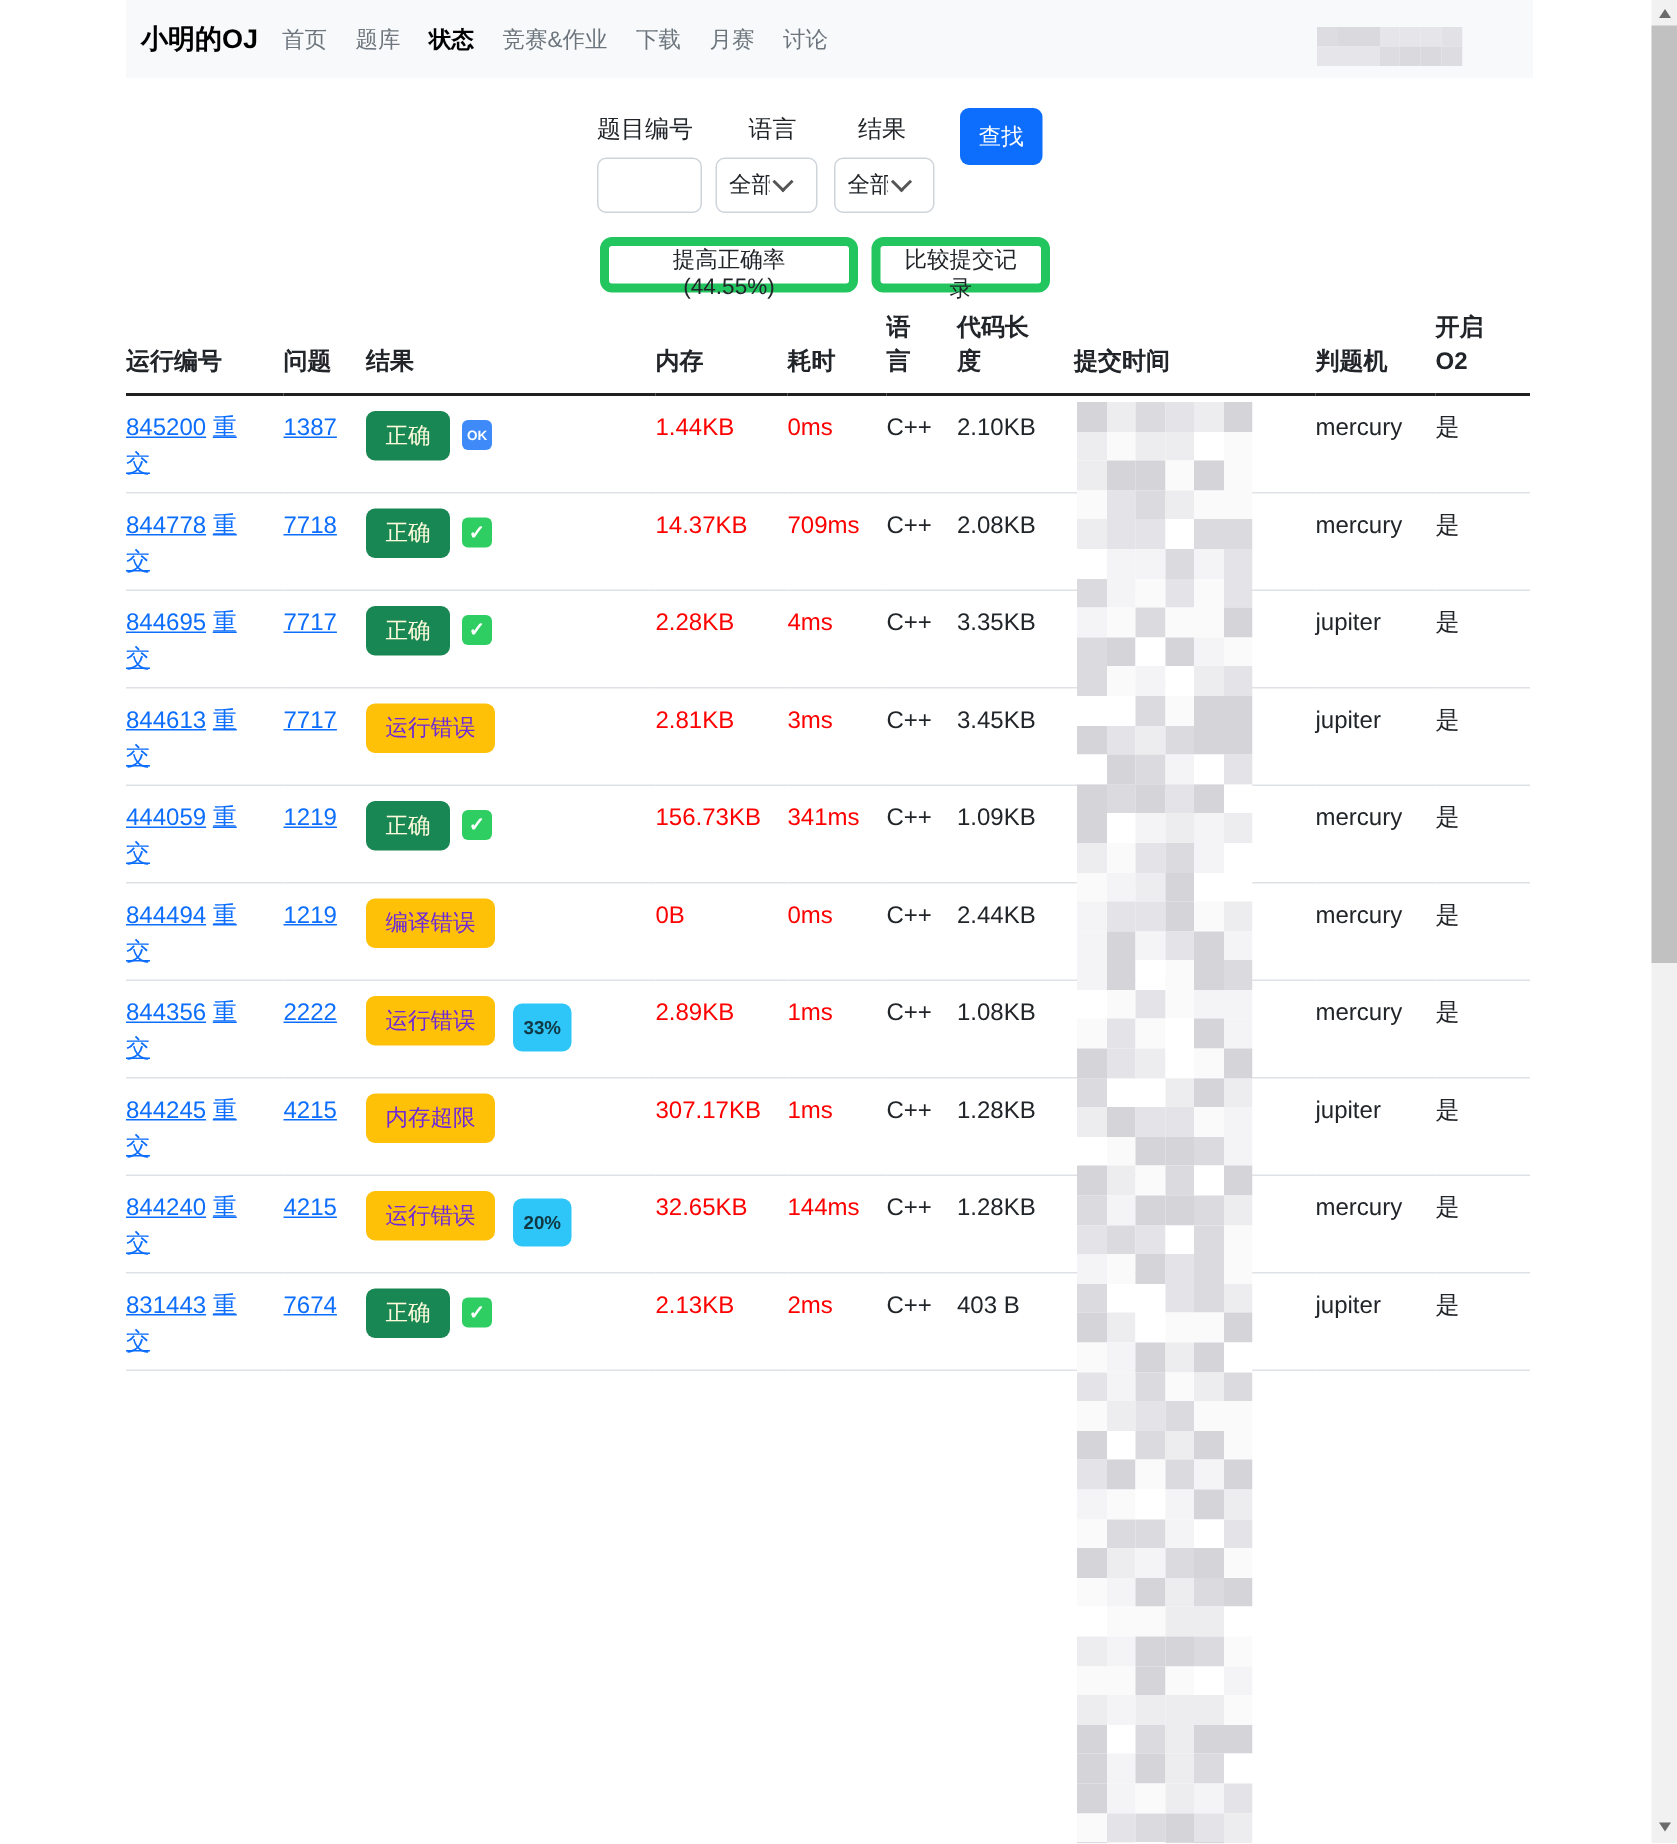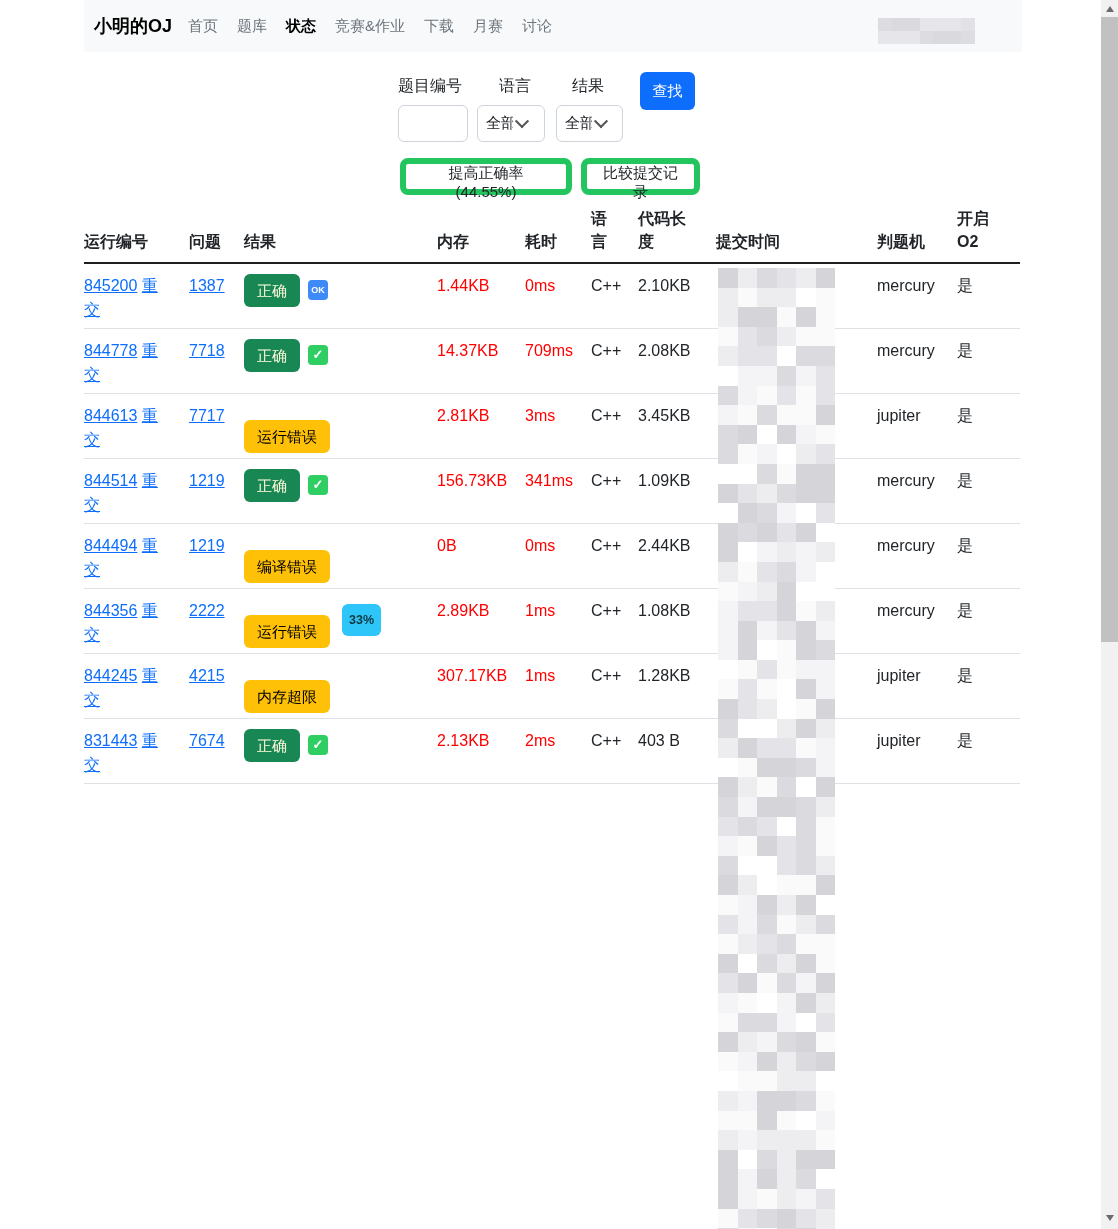--- a/index.html
+++ b/index.html
@@ -45,21 +45,21 @@
   .subs-table tbody tr{border-bottom:1px solid var(--border);}
   .subs-table a{color:var(--link); }
   .c-runid{width:105px;} .c-prob{width:55px;} .c-res{width:193px;} .c-mem{width:88px;}
   .c-time{width:66px;} .c-lang{width:47px;} .c-len{width:78px;} .c-sub{width:161px;}
   .c-judge{width:80px;} .c-o2{width:63px;}
   td.mem,td.time{color:var(--red);}
 
   .badge{display:inline-block; border-radius:6px; padding:7px 13px; font-size:15px;
     line-height:19px; vertical-align:top; white-space:nowrap;}
   .badge-success{background:var(--success); color:#fffbdb;}
-  .badge-warning{background:var(--warning); color:#000000;margin-top:16px;}
+  .badge-warning{background:var(--warning); color:#6d28d9;}
   .emoji-ico{display:inline-flex; align-items:center; justify-content:center; width:20px; height:20px;
     border-radius:4px; color:#fff; font-weight:bold; vertical-align:top; margin:6px 0 0 8px;}
   .ok-ico{background:var(--okblue); font-size:9px; letter-spacing:0;}
   .check-ico{background:var(--checkgreen); font-size:13px;}
   .pct-badge{display:inline-block; background:var(--info); color:#103742; font-weight:bold;
     font-size:12.5px; border-radius:6px; padding:4px 7px; vertical-align:top; margin:5px 0 0 12px;}
 
   
   .time-blur{position:absolute; left:718px; top:268px; width:117px; height:961px; z-index:5;
     display:grid; grid-template-columns:repeat(6,1fr); grid-auto-rows:19.6px; overflow:hidden;}
@@ -171,33 +171,45 @@
       <td><span class="badge badge-success">正确</span><span><span class="emoji-ico check-ico">✓</span></span></td>
       <td class="mem">14.37KB</td>
       <td class="time">709ms</td>
       <td>C++</td>
       <td>2.08KB</td>
       <td></td>
       <td>mercury</td>
       <td>是</td>
     </tr>
         <tr>
+      <td><a href="#">844695</a> <a href="#">重交</a></td>
+      <td><a href="#">7717</a></td>
+      <td><span class="badge badge-success">正确</span><span><span class="emoji-ico check-ico">✓</span></span></td>
+      <td class="mem">2.28KB</td>
+      <td class="time">4ms</td>
+      <td>C++</td>
+      <td>3.35KB</td>
+      <td></td>
+      <td>jupiter</td>
+      <td>是</td>
+    </tr>
+        <tr>
       <td><a href="#">844613</a> <a href="#">重交</a></td>
       <td><a href="#">7717</a></td>
       <td><span class="badge badge-warning">运行错误</span><span></span></td>
       <td class="mem">2.81KB</td>
       <td class="time">3ms</td>
       <td>C++</td>
       <td>3.45KB</td>
       <td></td>
       <td>jupiter</td>
       <td>是</td>
     </tr>
         <tr>
-      <td><a href="#">844514</a> <a href="#">重交</a></td>
+      <td><a href="#">444059</a> <a href="#">重交</a></td>
       <td><a href="#">1219</a></td>
       <td><span class="badge badge-success">正确</span><span><span class="emoji-ico check-ico">✓</span></span></td>
       <td class="mem">156.73KB</td>
       <td class="time">341ms</td>
       <td>C++</td>
       <td>1.09KB</td>
       <td></td>
       <td>mercury</td>
       <td>是</td>
     </tr>
@@ -228,20 +240,32 @@
         <tr>
       <td><a href="#">844245</a> <a href="#">重交</a></td>
       <td><a href="#">4215</a></td>
       <td><span class="badge badge-warning">内存超限</span><span></span></td>
       <td class="mem">307.17KB</td>
       <td class="time">1ms</td>
       <td>C++</td>
       <td>1.28KB</td>
       <td></td>
       <td>jupiter</td>
+      <td>是</td>
+    </tr>
+        <tr>
+      <td><a href="#">844240</a> <a href="#">重交</a></td>
+      <td><a href="#">4215</a></td>
+      <td><span class="badge badge-warning">运行错误</span><span><span class="pct-badge">20%</span></span></td>
+      <td class="mem">32.65KB</td>
+      <td class="time">144ms</td>
+      <td>C++</td>
+      <td>1.28KB</td>
+      <td></td>
+      <td>mercury</td>
       <td>是</td>
     </tr>
         <tr>
       <td><a href="#">831443</a> <a href="#">重交</a></td>
       <td><a href="#">7674</a></td>
       <td><span class="badge badge-success">正确</span><span><span class="emoji-ico check-ico">✓</span></span></td>
       <td class="mem">2.13KB</td>
       <td class="time">2ms</td>
       <td>C++</td>
       <td>403 B</td>

